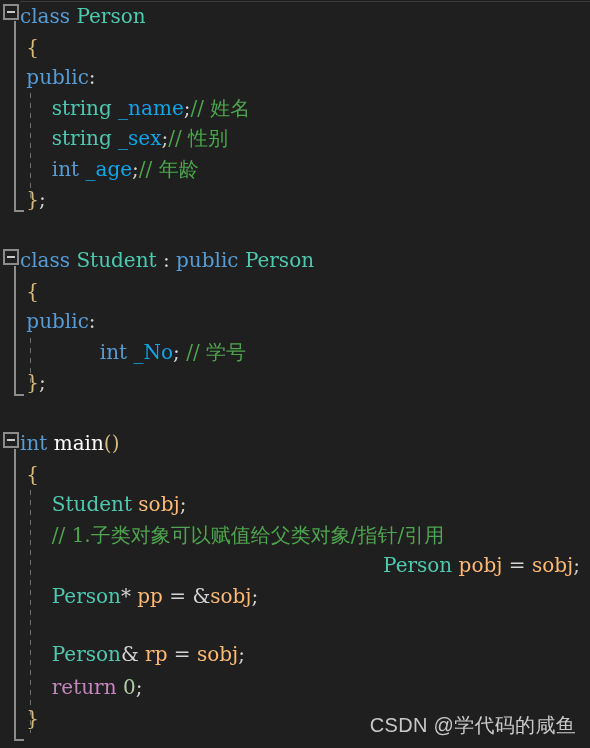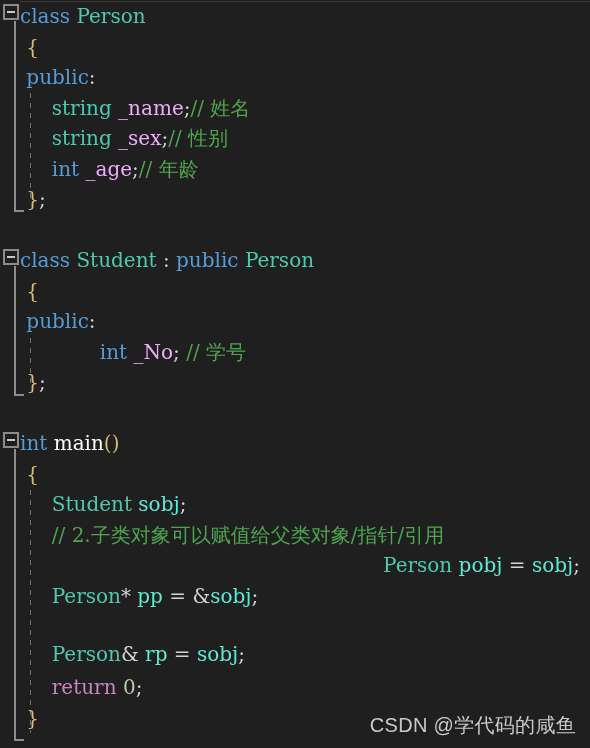--- a/index.html
+++ b/index.html
@@ -98,22 +98,22 @@
   }
   .line .code {
     display: inline-block;
     padding-left: 20px;
   }
 
   
   .kw     { color: #569cd6; }
   .type   { color: #4ec9b0; }
   .fn     { color: #ffffff; }
-  .ident  { color: #5eead4; }
-  .var    { color: #f0abfc; }
+  .ident  { color: #fdba74; }
+  .var    { color: #0ea5e9; }
   .cmt    { color: #4ea64e; }
   .ctl    { color: #c586c0; }
   .num    { color: #b5cea8; }
   .op     { color: #d4d4d4; }
   .br1    { color: #d7ba7d; }
   .punc   { color: #d4d4d4; }
 
   
   .watermark {
     position: absolute;
@@ -171,21 +171,21 @@
       <div class="line" style="top: 214.5px;"><span class="code"></span></div>
       <div class="line" style="top: 245px;"><span class="code"><span class="kw">class</span><span class="var"> </span><span class="type">Student</span><span class="punc"> : </span><span class="kw">public</span><span class="var"> </span><span class="type">Person</span></span></div>
       <div class="line" style="top: 275.5px;"><span class="code"><span class="var"> </span><span class="br1">{</span></span></div>
       <div class="line" style="top: 306px;"><span class="code"><span class="var"> </span><span class="kw">public</span><span class="punc">:</span></span></div>
       <div class="line" style="top: 336.5px; padding-left: 48px;"><span class="code"><span class="var">     </span><span class="kw">int</span><span class="var"> </span><span class="var">_No</span><span class="punc">;</span><span class="var"> </span><span class="cmt">// 学号</span></span></div>
       <div class="line" style="top: 367px;"><span class="code"><span class="var"> </span><span class="br1">}</span><span class="punc">;</span></span></div>
       <div class="line" style="top: 397.5px;"><span class="code"></span></div>
       <div class="line" style="top: 428px;"><span class="code"><span class="kw">int</span><span class="var"> </span><span class="fn">main</span><span class="br1">()</span></span></div>
       <div class="line" style="top: 458.5px;"><span class="code"><span class="var"> </span><span class="br1">{</span></span></div>
       <div class="line" style="top: 489px;"><span class="code"><span class="var">     </span><span class="type">Student</span><span class="var"> </span><span class="ident">sobj</span><span class="punc">;</span></span></div>
-      <div class="line" style="top: 519.5px;"><span class="code"><span class="var">     </span><span class="cmt">// 2.子类对象可以赋值给父类对象/指针/引用</span></span></div>
+      <div class="line" style="top: 519.5px;"><span class="code"><span class="var">     </span><span class="cmt">// 1.子类对象可以赋值给父类对象/指针/引用</span></span></div>
       <div class="line" style="top: 550px; text-align: right;"><span class="code"><span class="var">     </span><span class="type">Person</span><span class="var"> </span><span class="ident">pobj</span><span class="var"> </span><span class="op">=</span><span class="var"> </span><span class="ident">sobj</span><span class="punc">;</span></span></div>
       <div class="line" style="top: 580.5px;"><span class="code"><span class="var">     </span><span class="type">Person</span><span class="op">*</span><span class="var"> </span><span class="ident">pp</span><span class="var"> </span><span class="op">=</span><span class="var"> </span><span class="op">&amp;</span><span class="ident">sobj</span><span class="punc">;</span></span></div>
       <div class="line" style="top: 623px; margin-top: 16px;"><span class="code"><span class="var">     </span><span class="type">Person</span><span class="op">&amp;</span><span class="var"> </span><span class="ident">rp</span><span class="var"> </span><span class="op">=</span><span class="var"> </span><span class="ident">sobj</span><span class="punc">;</span></span></div>
       <div class="line" style="top: 641.5px;"><span class="code"></span></div>
       <div class="line" style="top: 672px;"><span class="code"><span class="var">     </span><span class="ctl">return</span><span class="var"> </span><span class="num">0</span><span class="punc">;</span></span></div>
       <div class="line" style="top: 702.5px;"><span class="code"><span class="var"> </span><span class="br1">}</span></span></div>
     </div>
 
   <div class="watermark">CSDN @学代码的咸鱼</div>
 </div>

